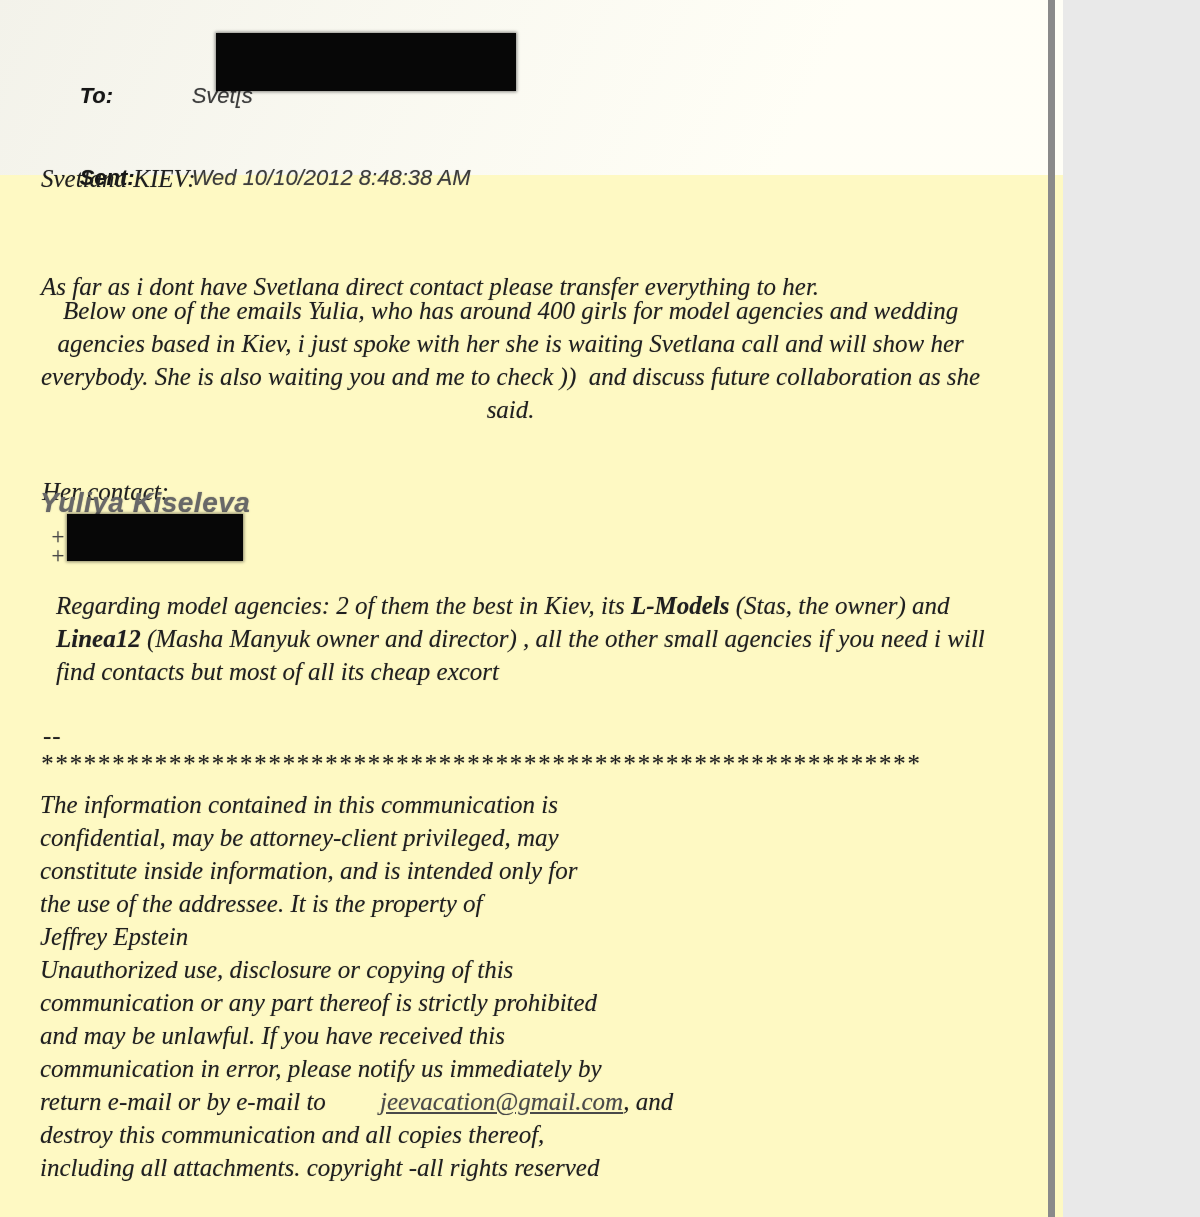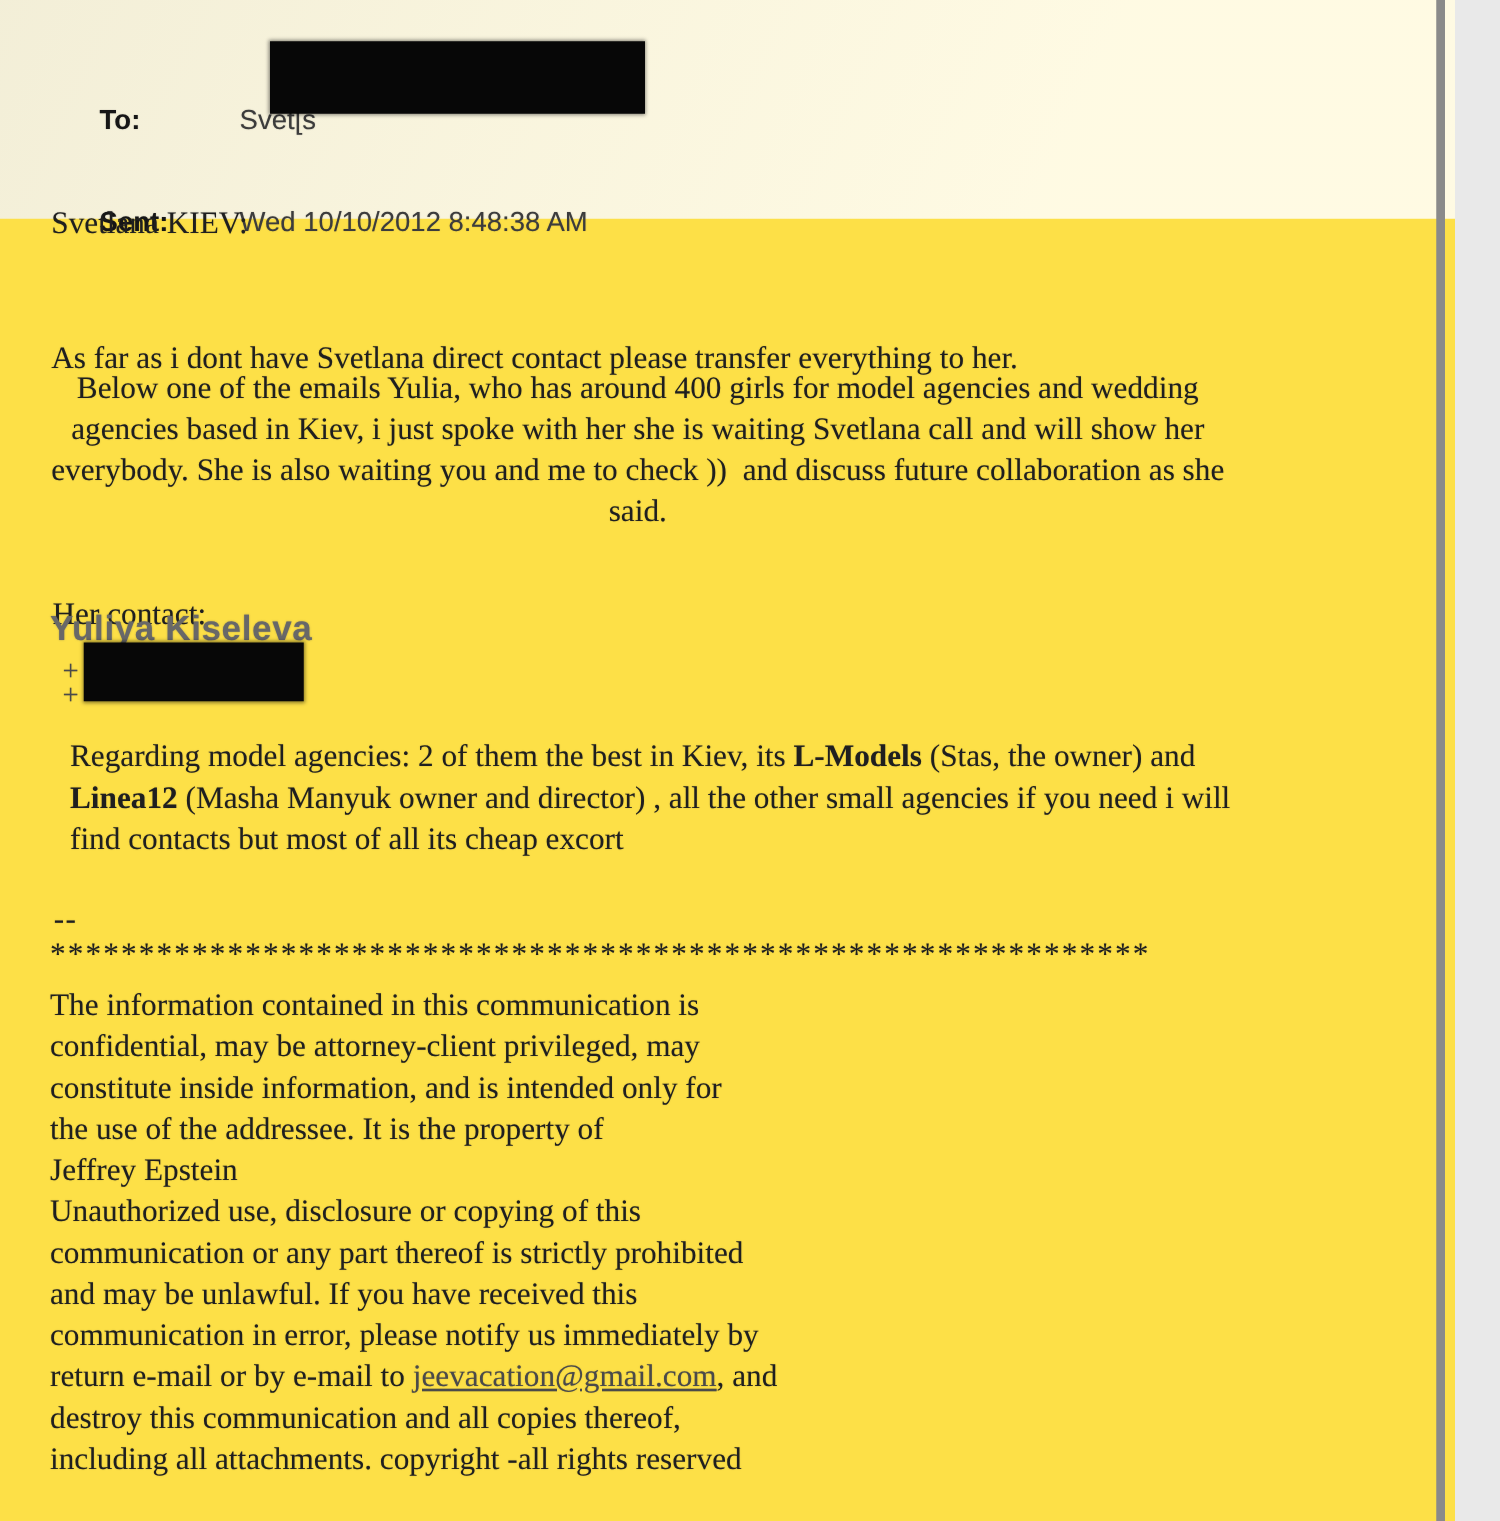--- a/index.html
+++ b/index.html
@@ -1,24 +1,25 @@
 <!DOCTYPE html>
 <html><head>
 <meta charset="utf-8">
 <style>
   * { margin: 0; padding: 0; box-sizing: border-box; }
   html, body { background: #e9e9e9; }
   .page {
     position: relative;
-    width: 1164px;
+    width: 1063px;
     height: 1217px;
-    background: #fde047;
+    background: #fef9c3;
     overflow: hidden;
     font-family: "Liberation Serif", serif;
     color: #1f1f1f;
+    font-style: italic;
   }
   .top-tint {
     position: absolute; left: 0; top: 0; right: 0; height: 175px;
     background: linear-gradient(115deg, #f1f1f1 0%, #f8f8f8 35%, #ffffff 75%);
     opacity: 0.85;
     pointer-events: none;
   }
   .edge-bar {
     position: absolute; top: 0; bottom: 0; right: 8px; width: 7px;
     background: #8a8a8a;
@@ -71,21 +72,21 @@
   .agencies { left: 56px; top: 589px; }
   .sig-sep { position: absolute; left: 43px; top: 722px; font-size: 25px; letter-spacing: 1px; }
   .stars {
     position: absolute; left: 40px; top: 750px;
     font-size: 25px; letter-spacing: 1.7px;
     white-space: pre;
     text-shadow: 0 0 1px rgba(50,50,50,0.38);
   }
   .disclaimer { left: 40px; top: 788px; }
   .b { font-weight: bold; }
-  .lnk { text-decoration: underline; color: #4a4a4a; cursor: pointer; }
+  .lnk { text-decoration: underline; color: #4a4a4a; cursor: pointer; margin-left: 48px; }
 </style>
 </head>
 <body>
 
 <div class="page">
 
   <div class="top-tint"></div>
   <div class="edge-bar"></div>
 
   <div class="hdr">

